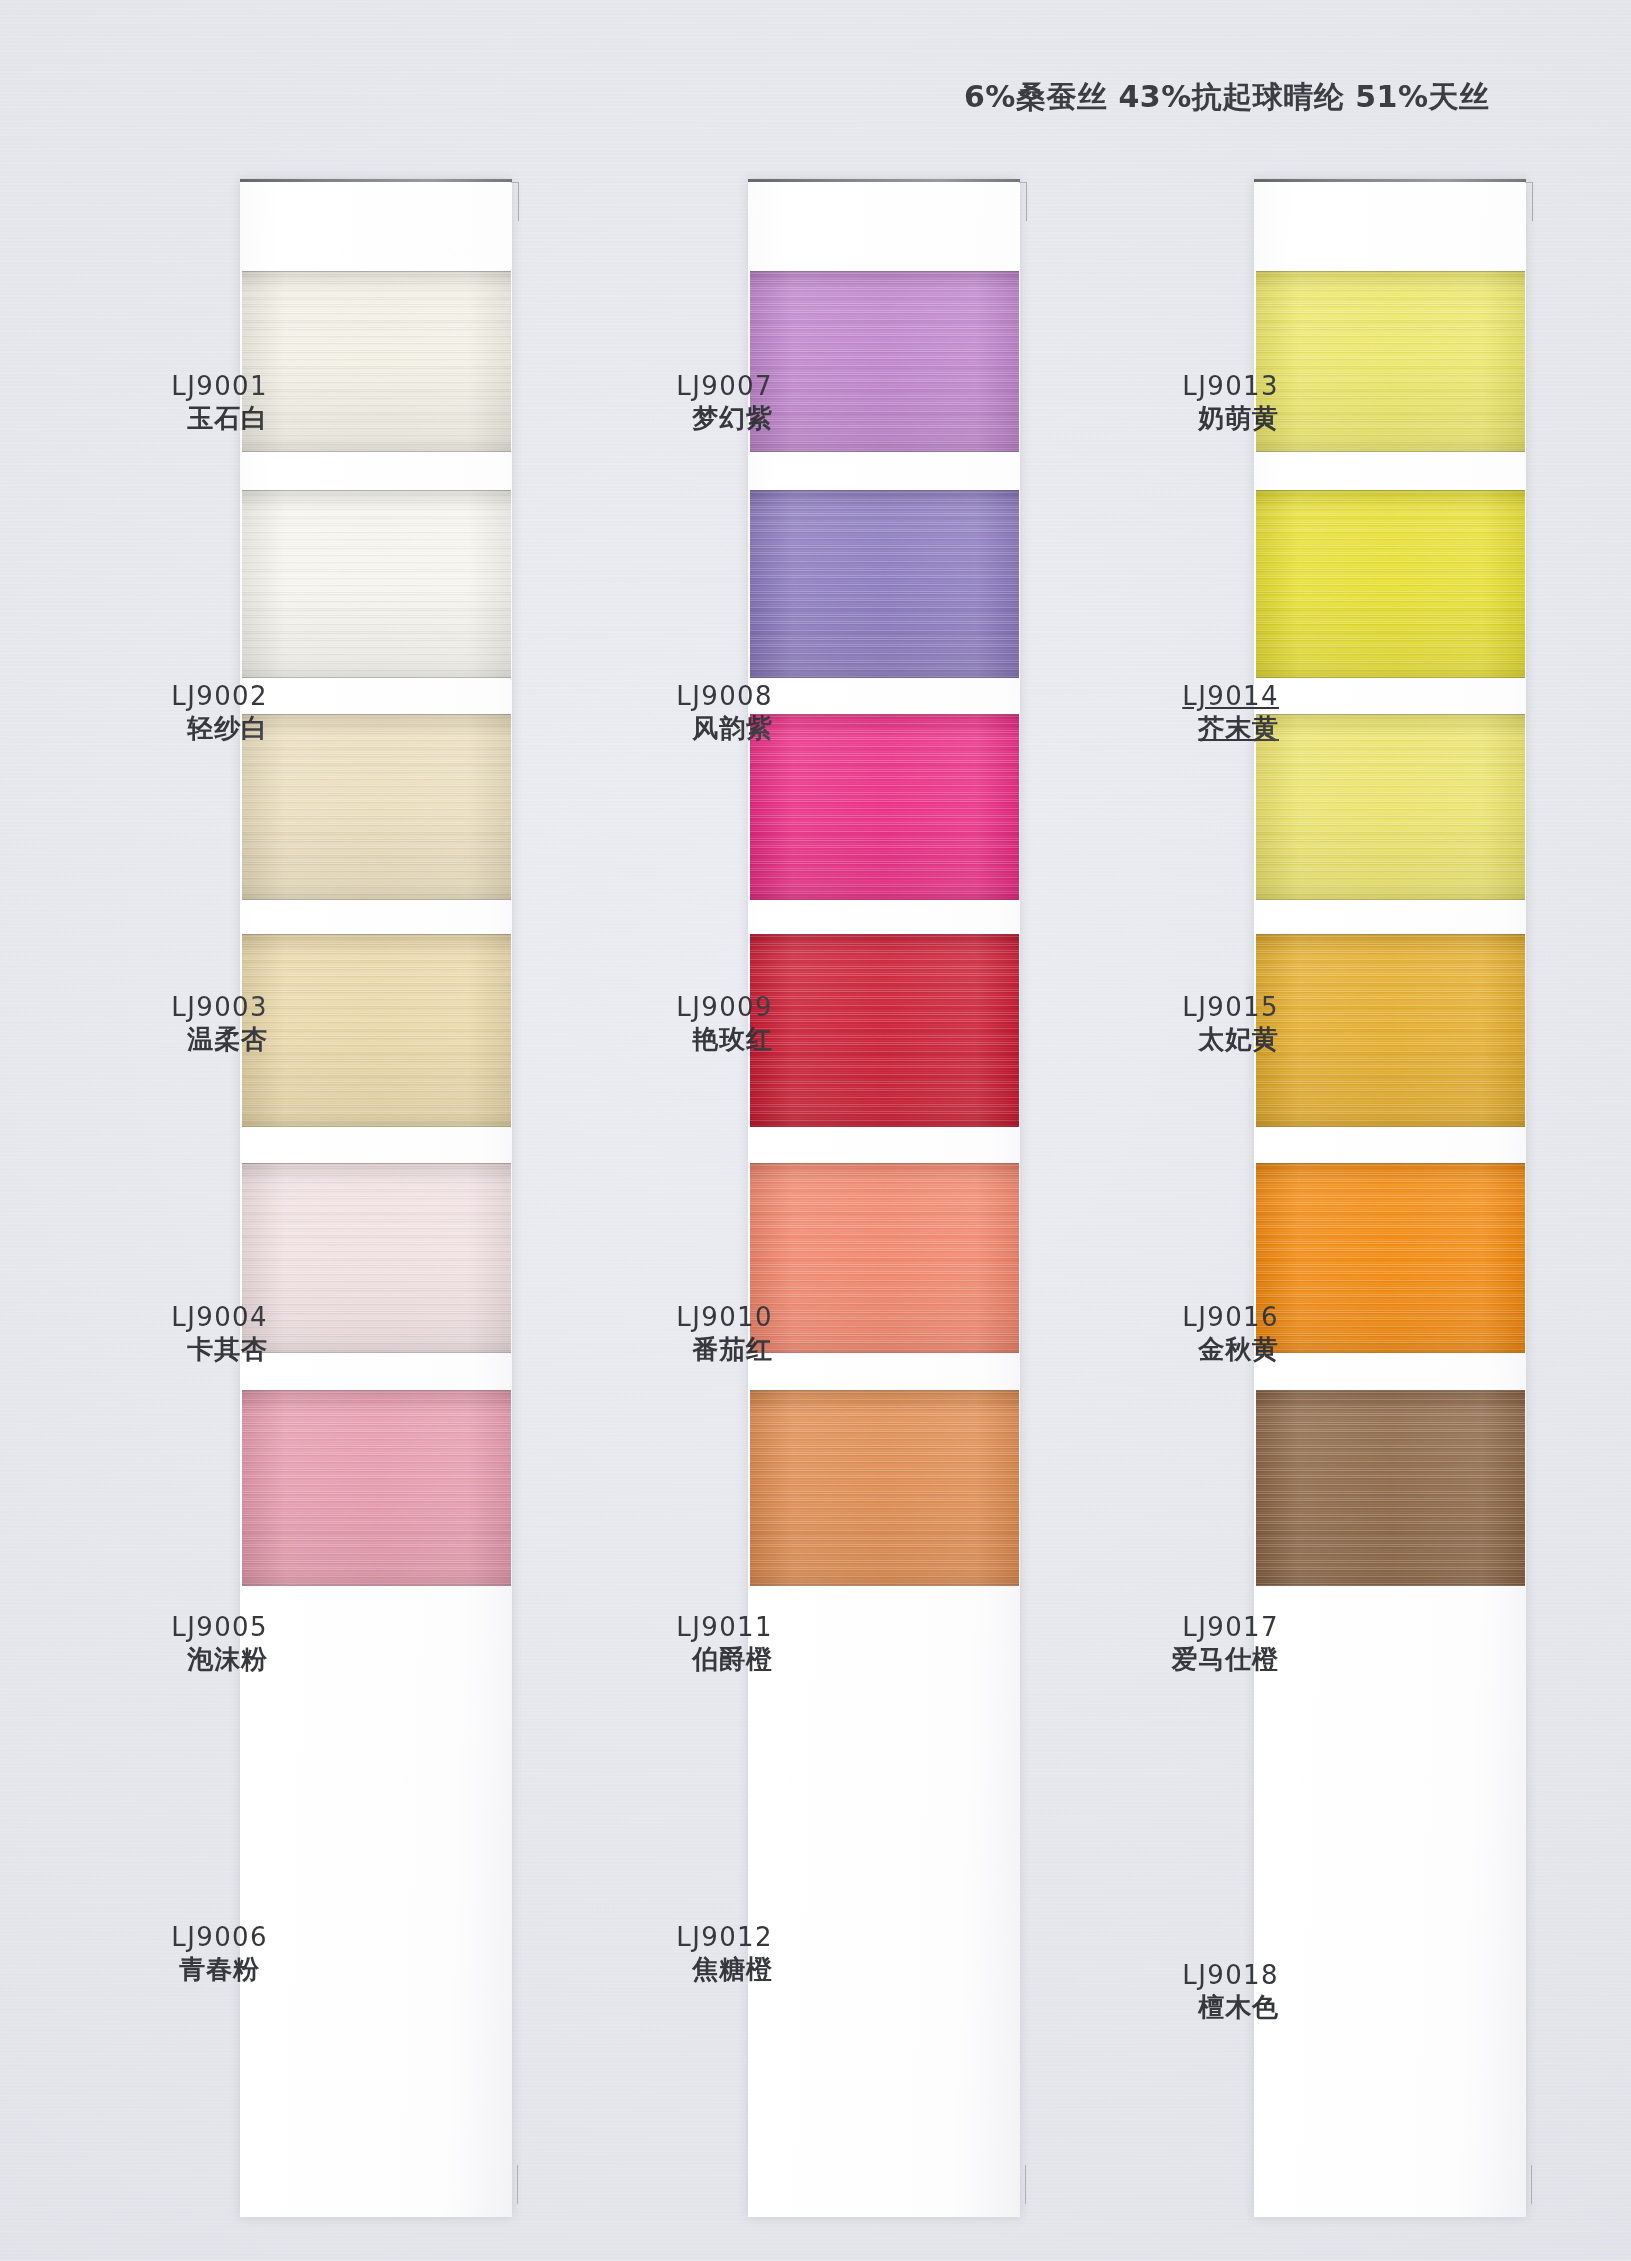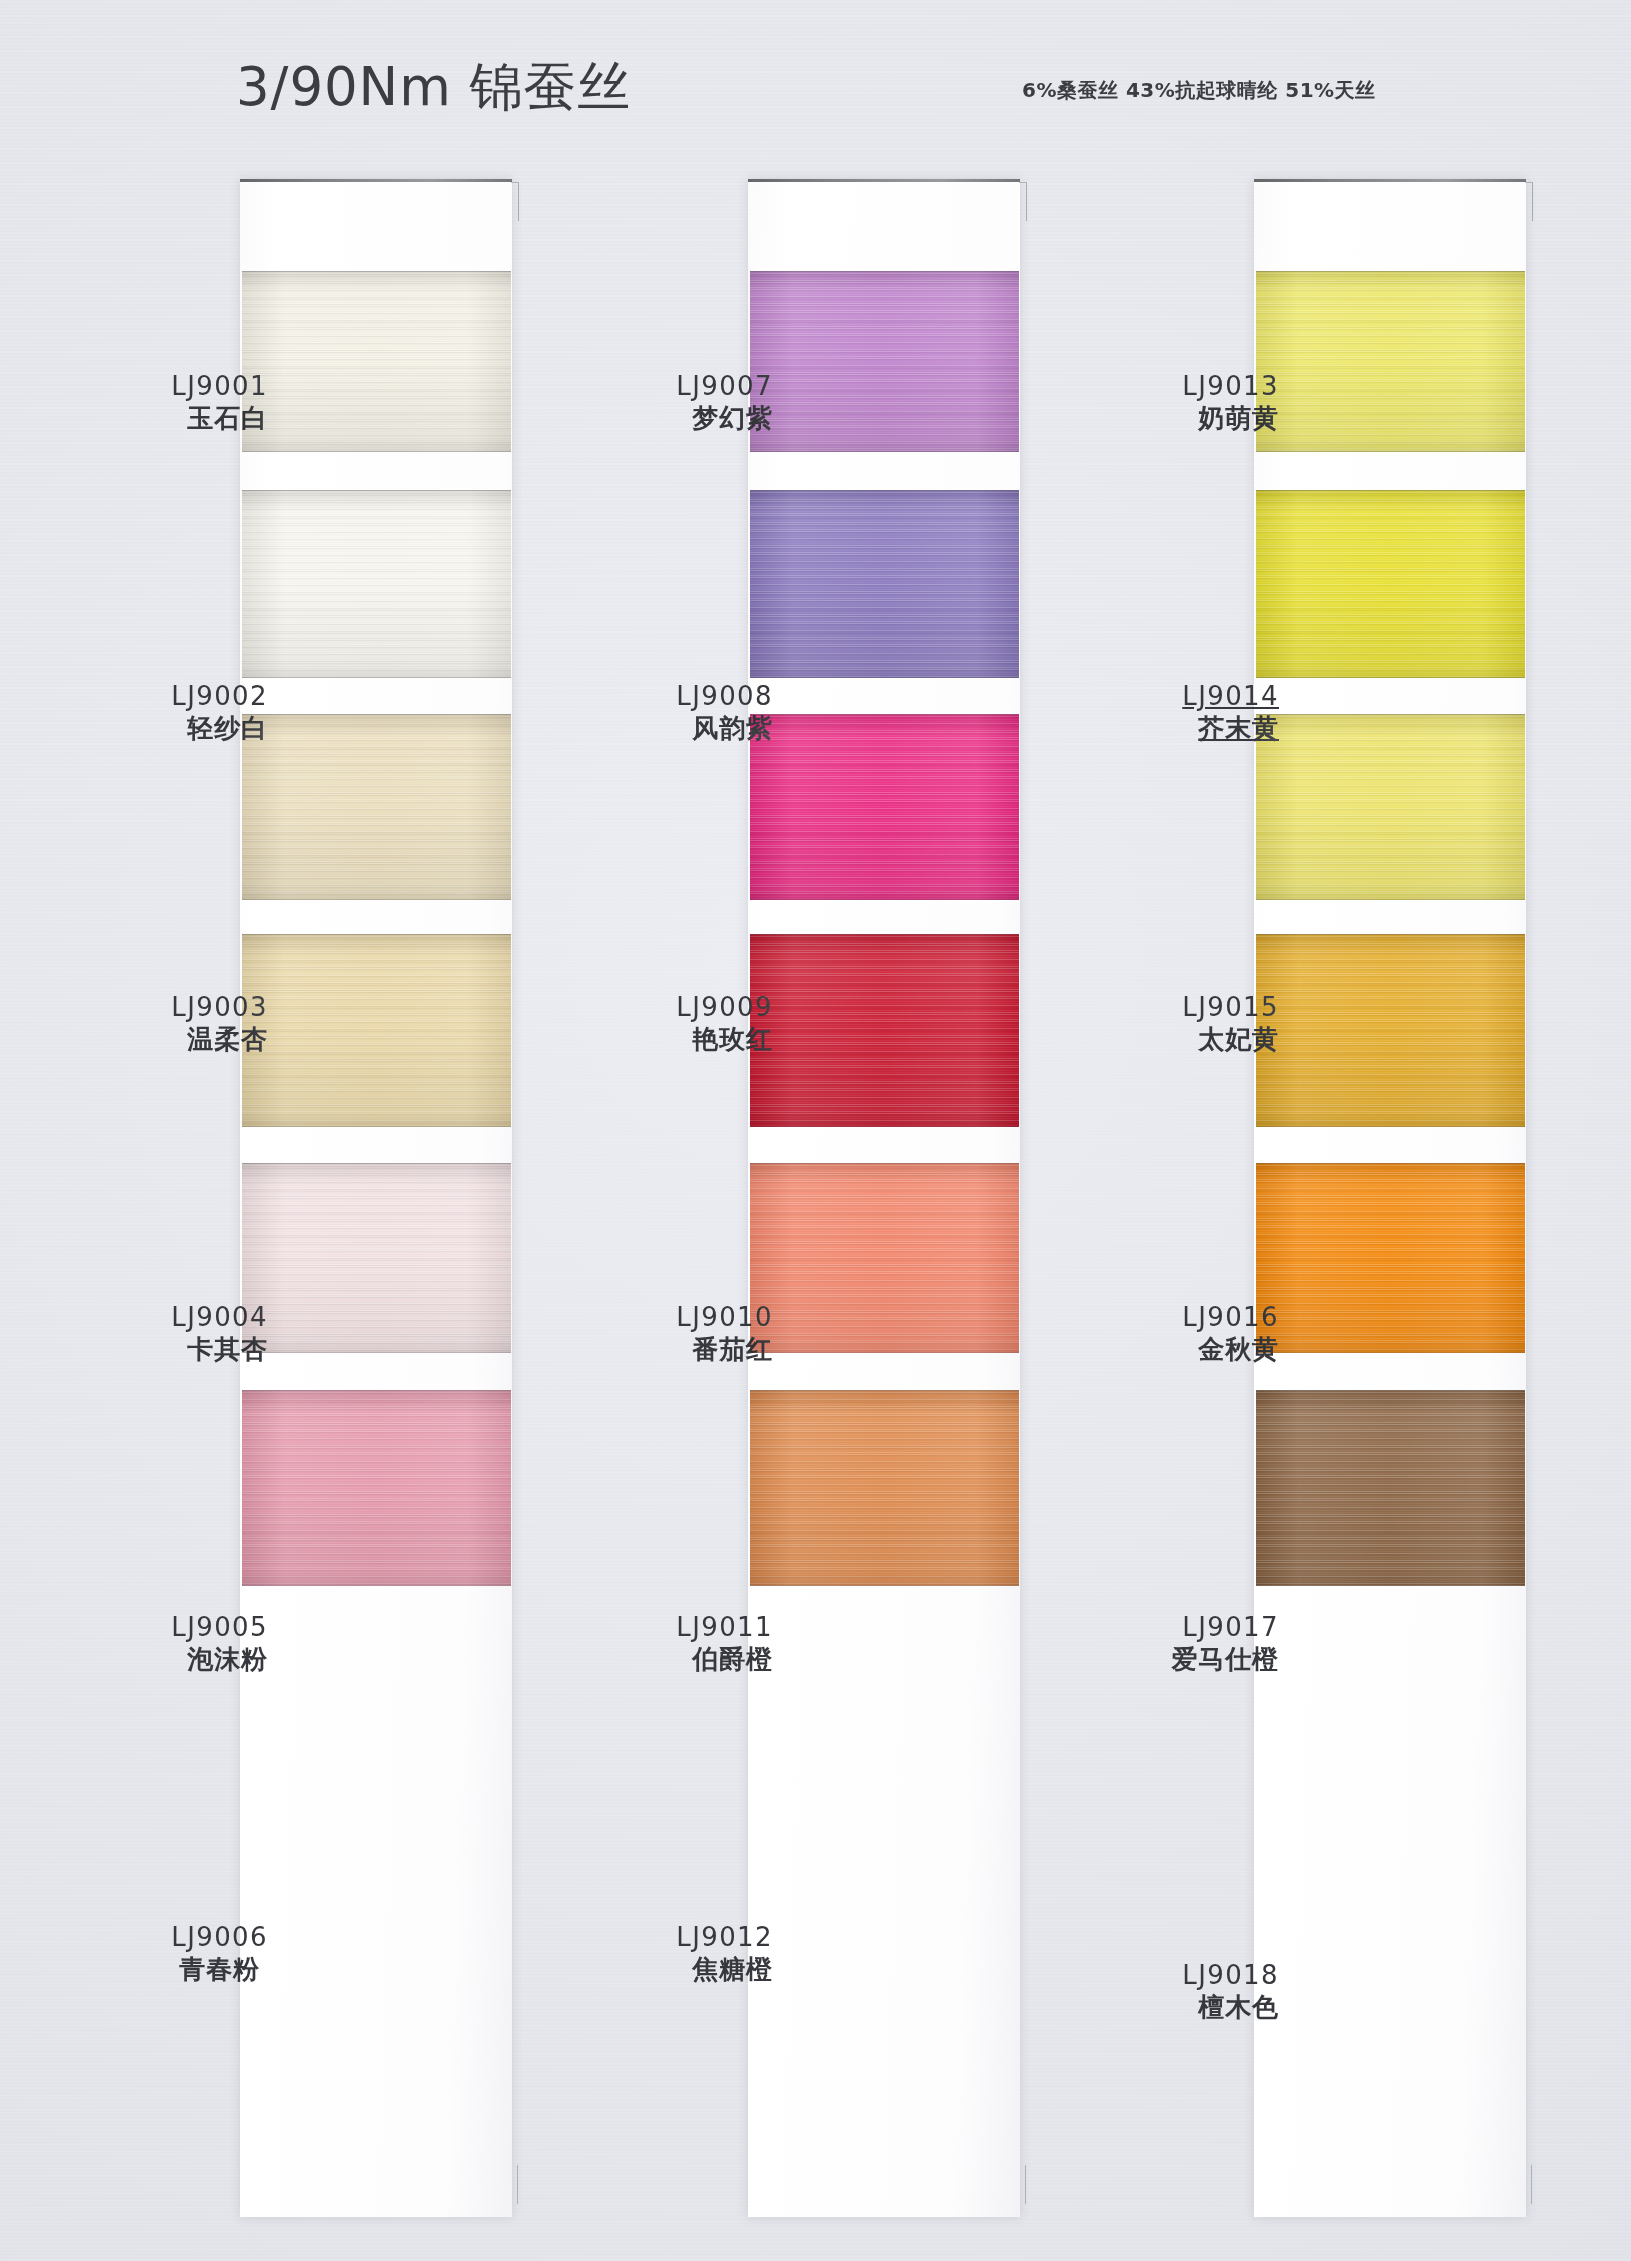--- a/index.html
+++ b/index.html
@@ -48,23 +48,23 @@
     left: 236px;
     top: 8.2px;
     font-size: 53px;
     font-weight: 500;
     letter-spacing: 0.9px;
     color: #3b3d42;
     white-space: nowrap;
   }
   .composition {
     position: absolute;
-    left: 1022px;
+    left: 964px;
     top: 33px;
-    font-size: 20px;
+    font-size: 30px;
     font-weight: 600;
     letter-spacing: 0.5px;
     color: #3b3d42;
     white-space: nowrap;
   }
 
   
   .columns {
     position: absolute;
     left: 0; top: 0;
@@ -205,21 +205,20 @@
   .lab-col-1 { right: 859px; }
   .lab-col-2 { right: 353px; }
 </style>
 </head>
 <body>
 
 <div class="page">
   <div class="page-bg"></div>
 
   <div class="header">
-    <div class="title">3/90Nm 锦蚕丝</div>
     <div class="composition">6%桑蚕丝  43%抗起球晴纶  51%天丝</div>
   </div>
 
   <div class="columns" id="columns-root">
       <div class="column col-0">
         <div class="card">
           <div class="card-top-edge"></div>
           <div class="card-notch"></div>
           <div class="card-notch-bottom"></div>
           <div class="band" title="LJ9001 玉石白" style="top: 92px; height: 181px;">

